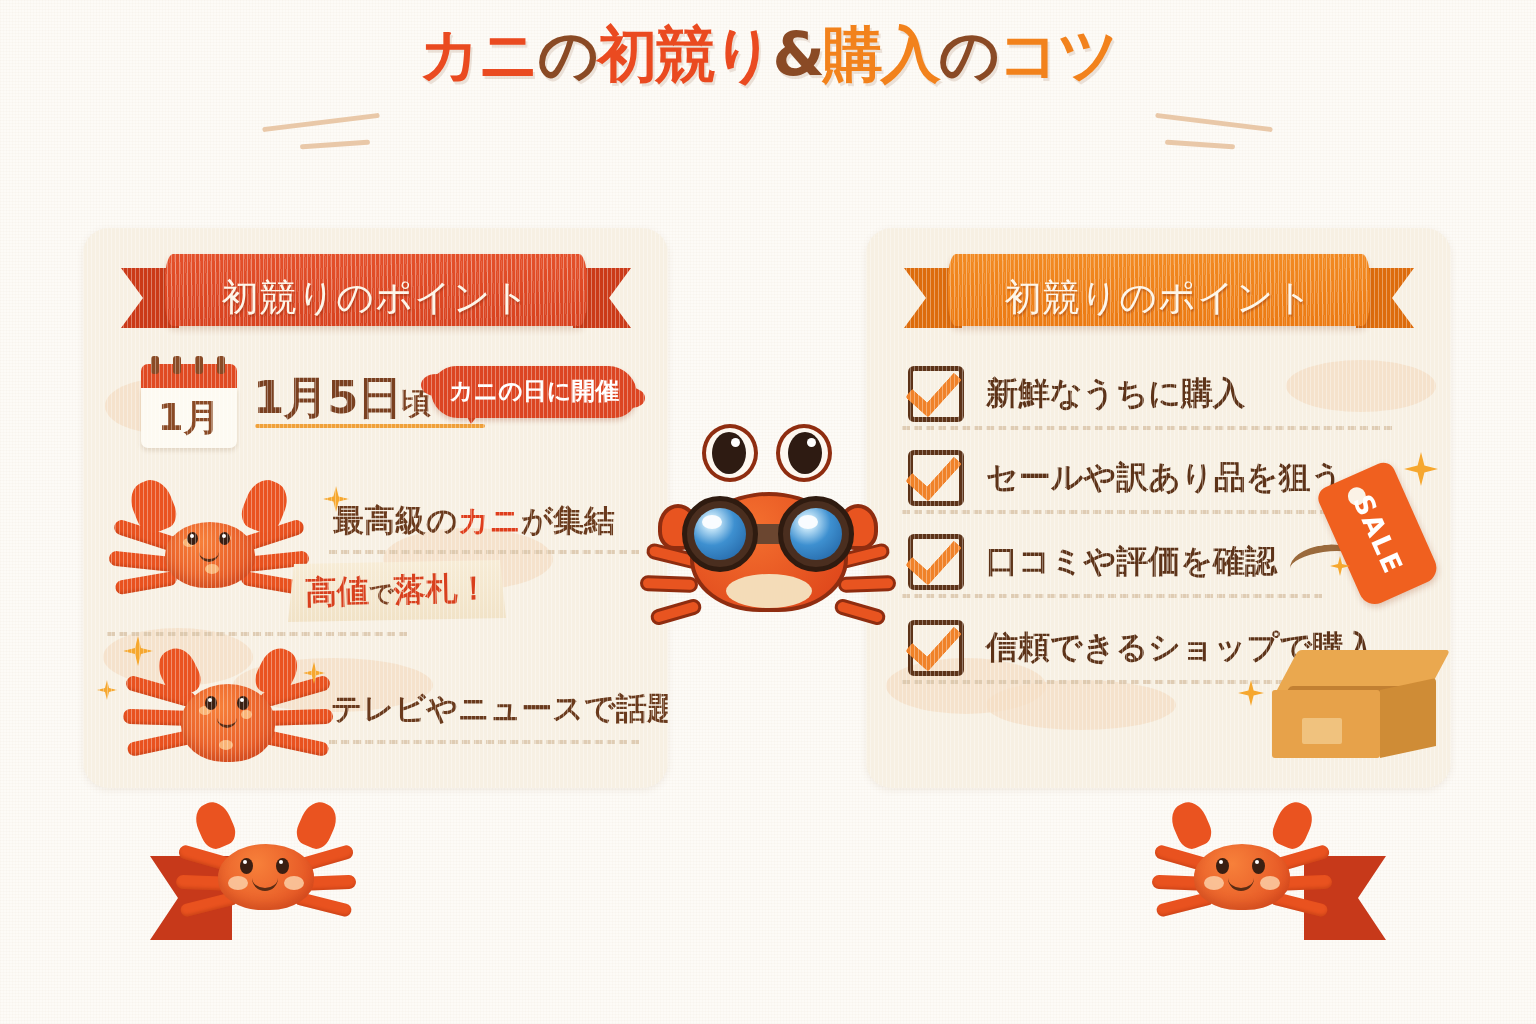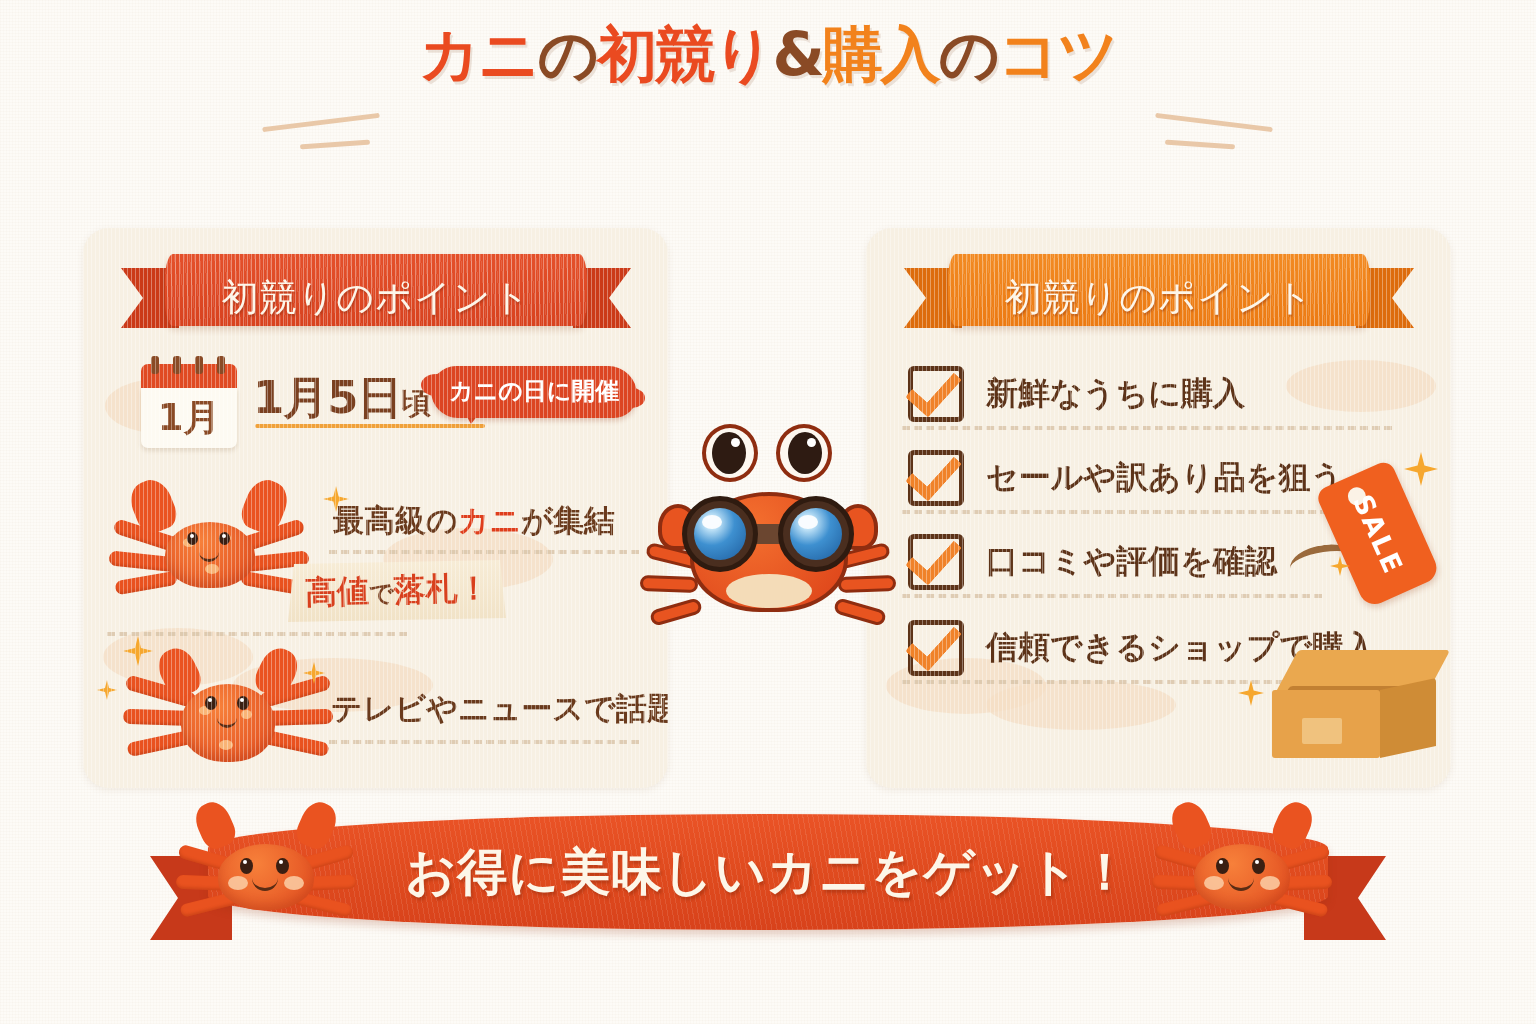--- a/index.html
+++ b/index.html
@@ -419,23 +419,20 @@
         <div class="m-lens"></div>
       </div>
     <div class="m-bino" style="left:146px;top:78px;">
         <div class="m-lens"></div>
       </div>
   </div>
 
   <div class="bottom-banner">
     <div class="bb-tail l"></div>
     <div class="bb-tail r"></div>
-    <div class="bb-band">
-      <div class="bb-text">お得に美味しいカニをゲット！</div>
-    </div>
   </div>
 
   <div class="crab" style="left:176px;top:800px;width:180px;height:128px;">
     <div class="leg" style="left:2px;top:52px;width:62px;height:14px;transform:rotate(16deg);"></div>
     <div class="leg" style="left:0px;top:76px;width:66px;height:14px;transform:rotate(2deg);"></div>
     <div class="leg" style="left:4px;top:98px;width:58px;height:13px;transform:rotate(-14deg);"></div>
     <div class="leg" style="right:2px;top:52px;width:62px;height:14px;transform:rotate(-16deg);"></div>
     <div class="leg" style="right:0px;top:76px;width:66px;height:14px;transform:rotate(-2deg);"></div>
     <div class="leg" style="right:4px;top:98px;width:58px;height:13px;transform:rotate(14deg);"></div>
     <div class="claw" style="left:22px;top:2px;width:34px;height:46px;transform:rotate(-24deg);"></div>

